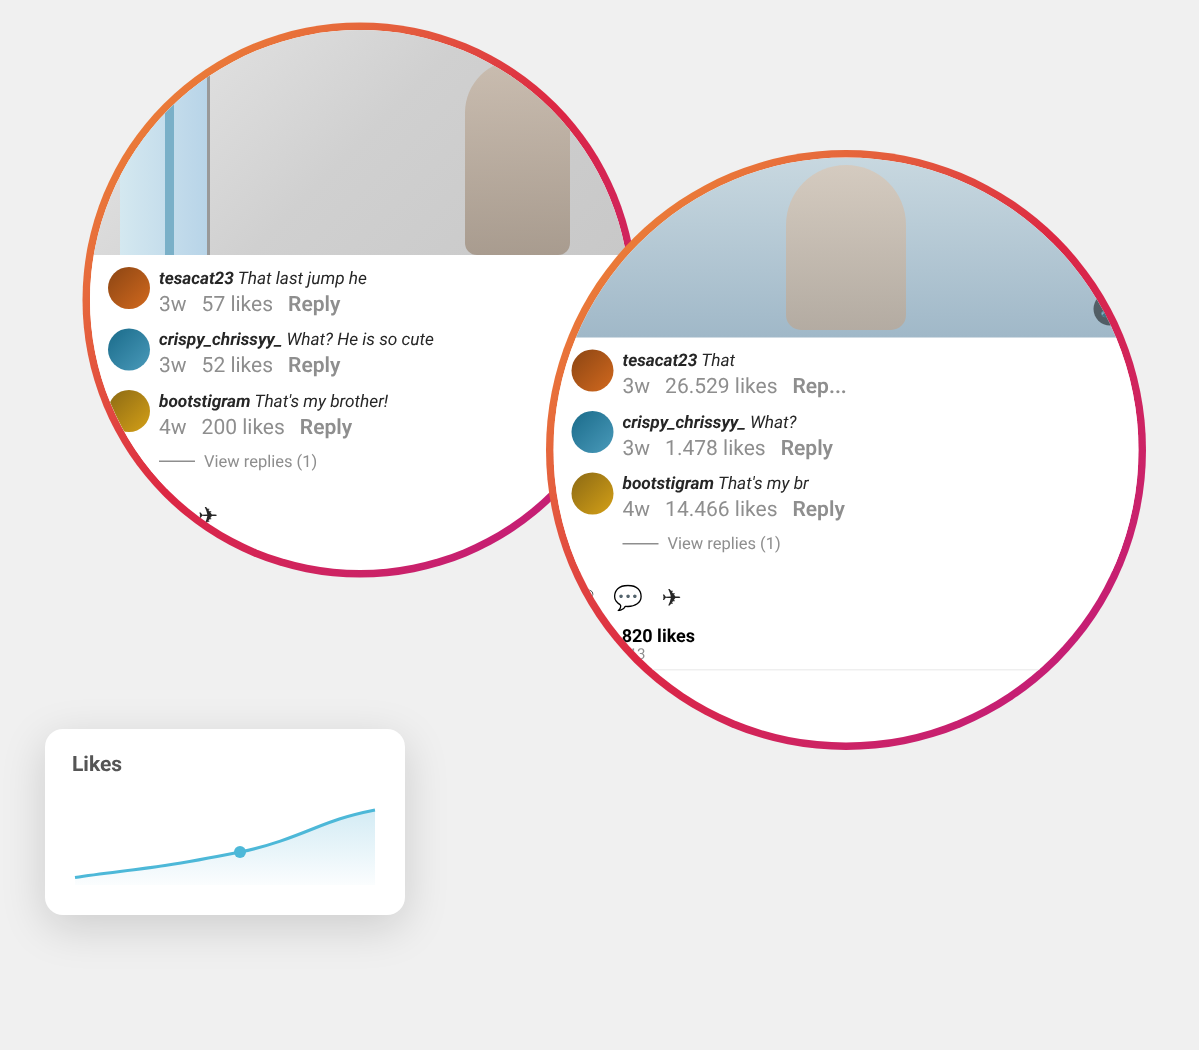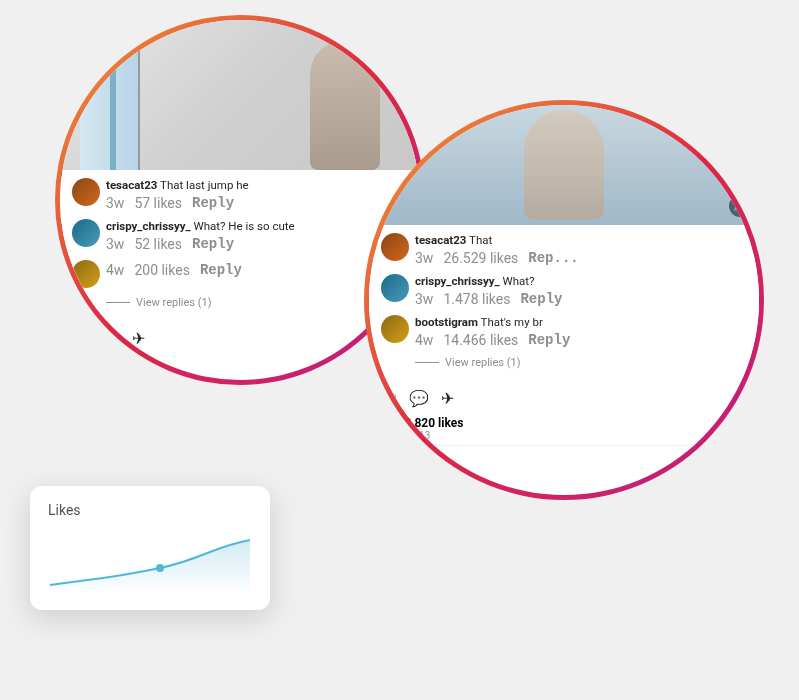--- a/index.html
+++ b/index.html
@@ -124,38 +124,38 @@
     .avatar-3 { background: linear-gradient(135deg, #8B6914, #D4A017); }
 
     .comment-body {
       flex: 1;
       font-size: 11.5px;
     }
 
     .comment-text {
       color: #262626;
       line-height: 1.3;
+      font-style: italic;
     }
 
     .comment-text .username {
       font-weight: 700;
     }
 
     .comment-meta {
       display: flex;
       gap: 10px;
       margin-top: 2px;
       color: #8e8e8e;
       font-size: 14px;
     }
 
     .comment-meta .reply-btn {
       font-weight: 600;
       cursor: pointer;
-      font-family: Liberation Mono, monospace;
     }
 
     .view-replies {
       display: flex;
       align-items: center;
       gap: 6px;
       margin: 4px 0 4px 34px;
       color: #8e8e8e;
       font-size: 11px;
       cursor: pointer;
@@ -242,21 +242,21 @@
       background: white;
       border-radius: 12px;
       padding: 16px 18px;
       box-shadow: 0 8px 30px rgba(0,0,0,0.15);
       z-index: 10;
     }
 
     .stats-label {
       font-size: 14px;
       color: #555;
-      font-weight: 400;
+      font-weight: 700;
       margin-bottom: 4px;
     }
 
     .stats-value {
       font-size: 28px;
       font-weight: 800;
       color: #111;
       display: flex;
       align-items: baseline;
       gap: 6px;
@@ -322,20 +322,24 @@
             <span>3w</span>
             <span>52 likes</span>
             <span class="reply-btn">Reply</span>
           </div>
         </div>
       </div>
 
       <div class="comment-row">
         <div class="avatar avatar-3"></div>
         <div class="comment-body">
+          <div class="comment-text">
+            <span class="username">bootstigram</span>
+            <span>That's my brother!</span>
+          </div>
           <div class="comment-meta">
             <span>4w</span>
             <span>200 likes</span>
             <span class="reply-btn">Reply</span>
           </div>
         </div>
       </div>
 
       <div class="view-replies">
         <div class="view-replies-line"></div>

